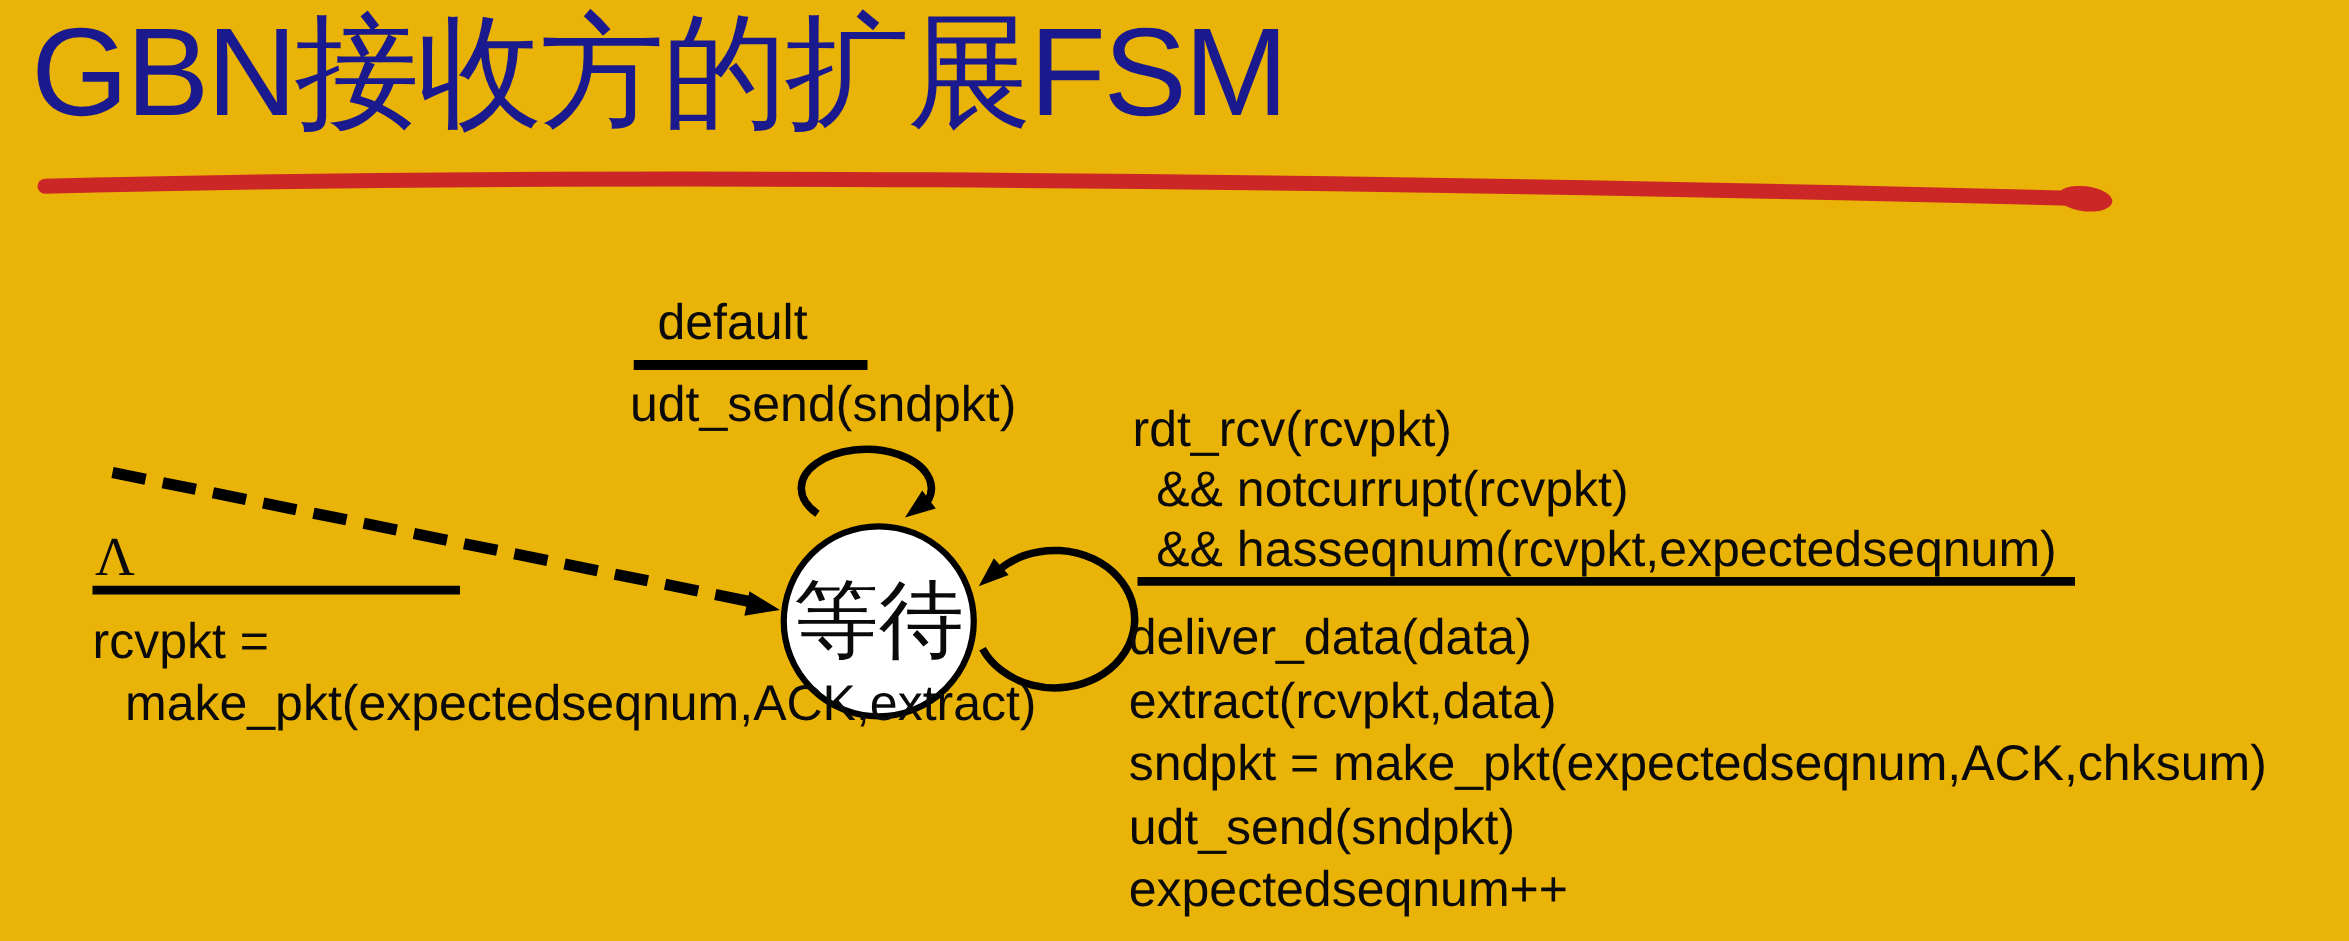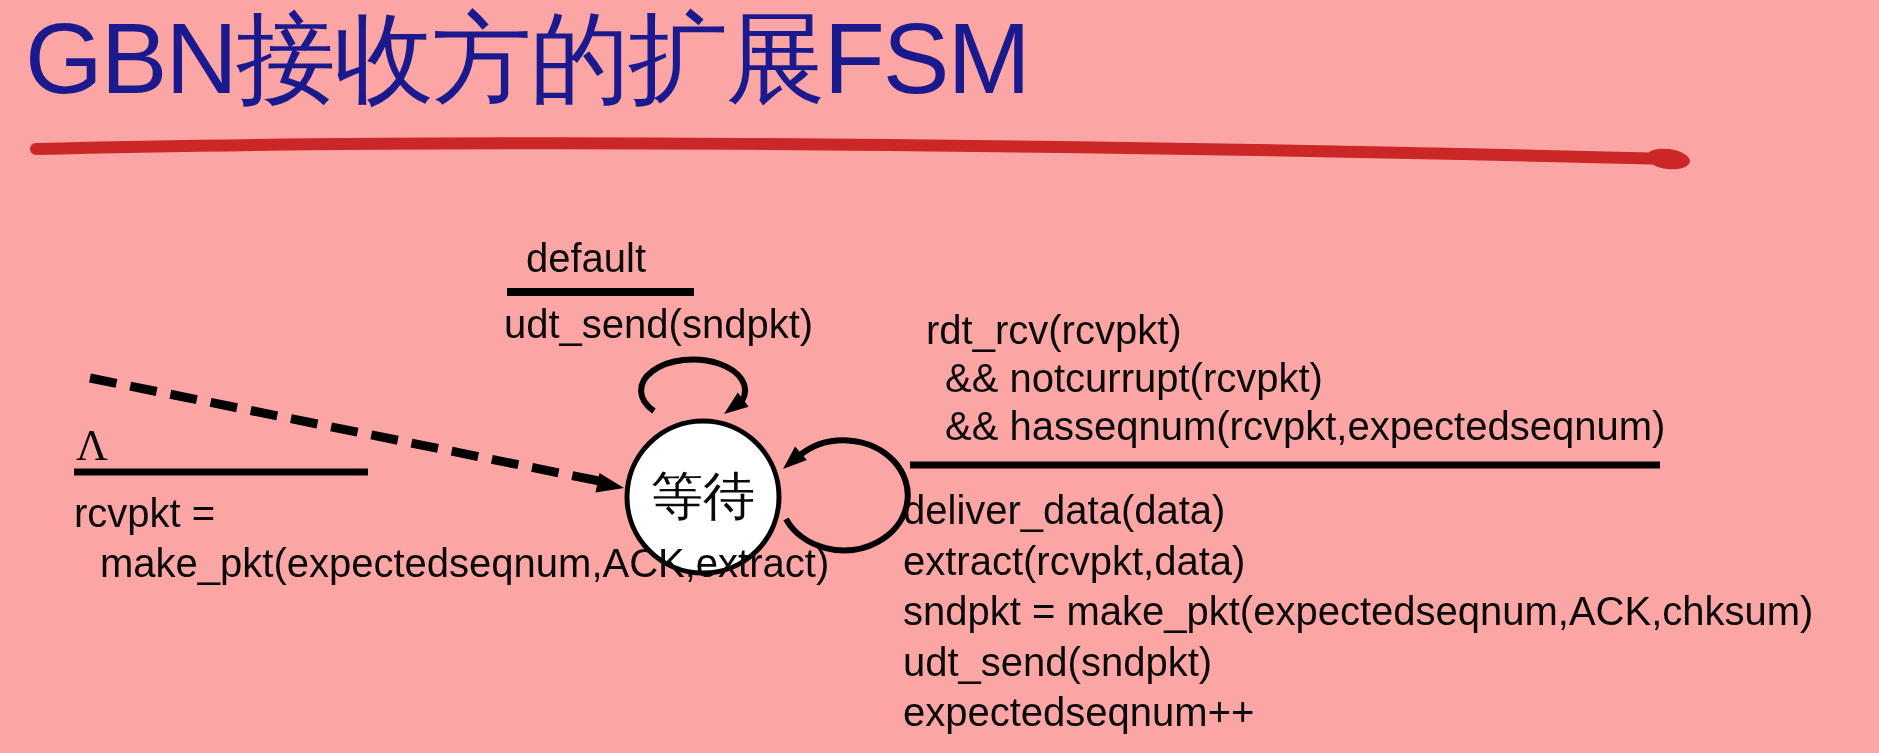--- a/index.html
+++ b/index.html
@@ -1,40 +1,40 @@
 <!DOCTYPE html>
 <html><head>
 <meta charset="utf-8">
 <style>
   html,body{margin:0;padding:0;background:#fff;}
   #canvas{
-    position:relative;width:1879px;height:753px;background:#fca5a5;
+    position:relative;width:1879px;height:753px;background:#eab308;
     font-family:"Liberation Sans","DejaVu Sans",sans-serif;overflow:hidden;
   }
   .abs{position:absolute;white-space:nowrap;}
   #page-title{
     left:25px;top:4px;font-size:100px;line-height:1.08;letter-spacing:-2px;
     color:#1a1a8e;font-weight:500;
   }
   svg.layer{position:absolute;left:0;top:0;}
   .lbl{color:#0a0a0a;font-size:40px;line-height:1;}
   #default-label{left:514px;top:238px;margin-left:12px;}
   #udt-top-label{left:504px;top:304px;}
   #state-label{
     left:603px;top:470px;width:200px;text-align:center;
-    font-size:52px;line-height:52px;color:#0a0a0a;
+    font-size:68px;line-height:52px;color:#0a0a0a;
   }
   #lambda-label{
     left:76px;top:424px;font-size:44px;line-height:1;
     font-family:"Liberation Serif","DejaVu Serif",serif;color:#0a0a0a;
   }
   .block{color:#0a0a0a;font-size:40px;}
   #left-actions{left:74px;top:488px;line-height:50px;}
   #left-actions .indent{padding-left:26px;}
-  #right-conditions{left:906px;top:306px;line-height:48px;margin-left:20px;}
+  #right-conditions{left:906px;top:320px;line-height:48px;}
   #right-conditions .indent{padding-left:19px;}
   #right-actions{left:903px;top:485px;line-height:50.5px;}
 </style>
 </head>
 <body>
 
 <div id="canvas">
 
   <div class="abs" id="page-title">GBN接收方的扩展FSM</div>
 

